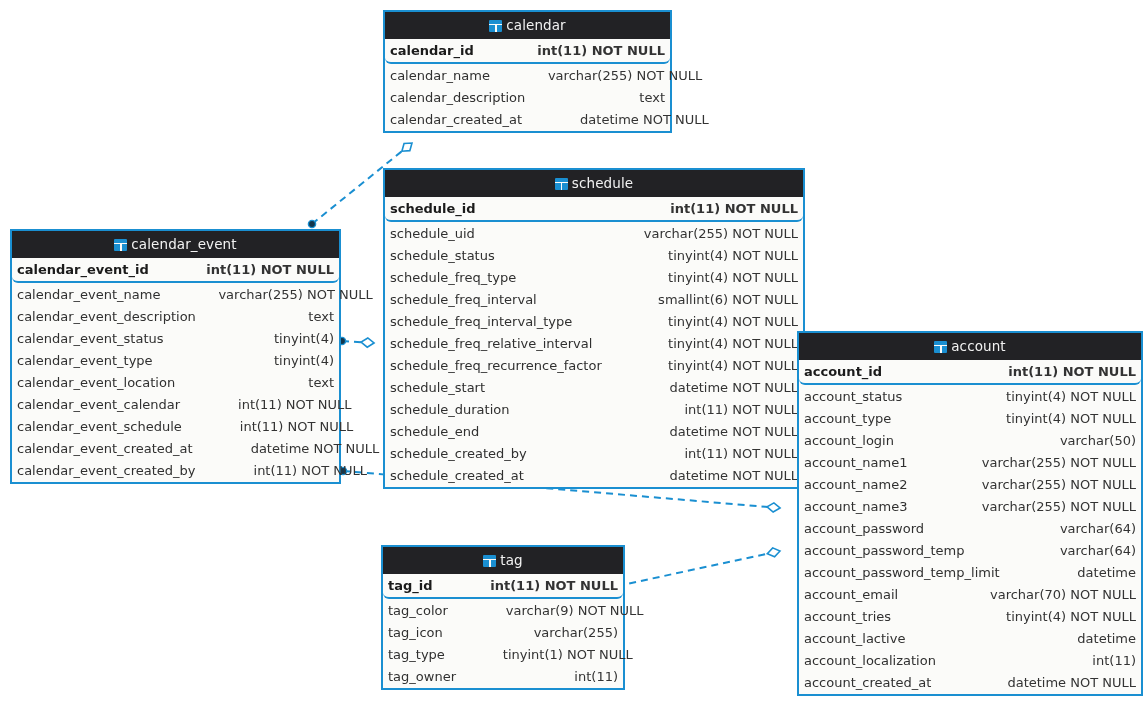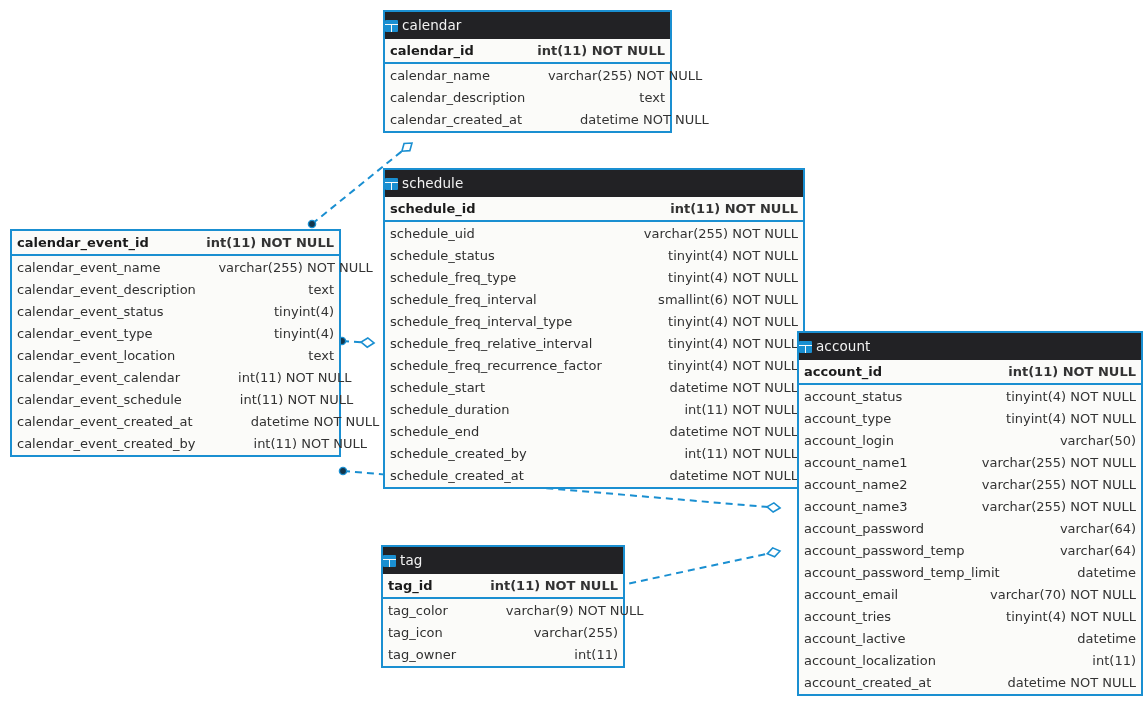--- a/index.html
+++ b/index.html
@@ -31,20 +31,21 @@
     box-sizing: border-box;
     border: 2px solid #1a8fd1;
     background: #fbfbf9;
     z-index: 2;
   }
   .tbl-header {
     background: #222225;
     color: #f2f2f2;
     height: 27px;
     line-height: 27px;
+    text-align: center;
     font-size: 13.5px;
     white-space: nowrap;
     letter-spacing: 0.1px;
   }
   .tbl-icon {
     display: inline-block;
     vertical-align: -2px;
     width: 13px;
     height: 12px;
     margin-right: 4px;
@@ -73,20 +74,21 @@
     justify-content: space-between;
     align-items: center;
     height: 23px;
     padding: 0 5px;
     font-weight: bold;
     font-size: 13px;
     color: #1b1b1b;
     border-bottom: 2px solid #1a8fd1;
     background: #fbfbf9;
     white-space: nowrap;
+    border-radius: 6px;
   }
   .col-row {
     display: flex;
     justify-content: space-between;
     align-items: center;
     height: 22px;
     padding: 0 5px;
     font-size: 13px;
     color: #303030;
     background: #fbfbf9;
@@ -201,20 +203,21 @@
             <span class="col-name">schedule_created_by</span>
             <span class="col-type">int(11) NOT NULL</span>
           </div>
           <div class="col-row">
             <span class="col-name">schedule_created_at</span>
             <span class="col-type">datetime NOT NULL</span>
           </div>
         </div>
       </div>
       <div class="table-entity" style="left: 10px; top: 229px; width: 331px;">
+        <div class="tbl-header"><span class="tbl-icon"></span><span>calendar_event</span></div>
         <div class="pk-row">
           <span class="col-name">calendar_event_id</span>
           <span class="col-type">int(11) NOT NULL</span>
         </div>
         <div class="rows-wrap">
           <div class="col-row">
             <span class="col-name">calendar_event_name</span>
             <span class="col-type">varchar(255) NOT NULL</span>
           </div>
           <div class="col-row">
@@ -323,20 +326,24 @@
           <span class="col-type">int(11) NOT NULL</span>
         </div>
         <div class="rows-wrap">
           <div class="col-row">
             <span class="col-name">tag_color</span>
             <span class="col-type">varchar(9) NOT NULL</span>
           </div>
           <div class="col-row">
             <span class="col-name">tag_icon</span>
             <span class="col-type">varchar(255)</span>
+          </div>
+          <div class="col-row">
+            <span class="col-name">tag_type</span>
+            <span class="col-type">tinyint(1) NOT NULL</span>
           </div>
           <div class="col-row">
             <span class="col-name">tag_owner</span>
             <span class="col-type">int(11)</span>
           </div>
         </div>
       </div>
     </div>
 </div>
 

